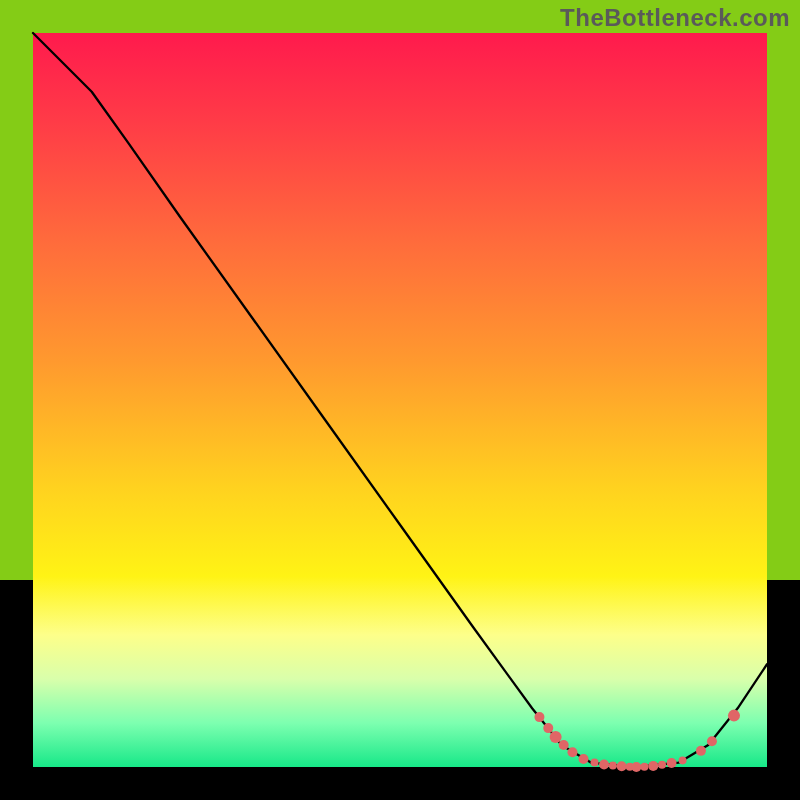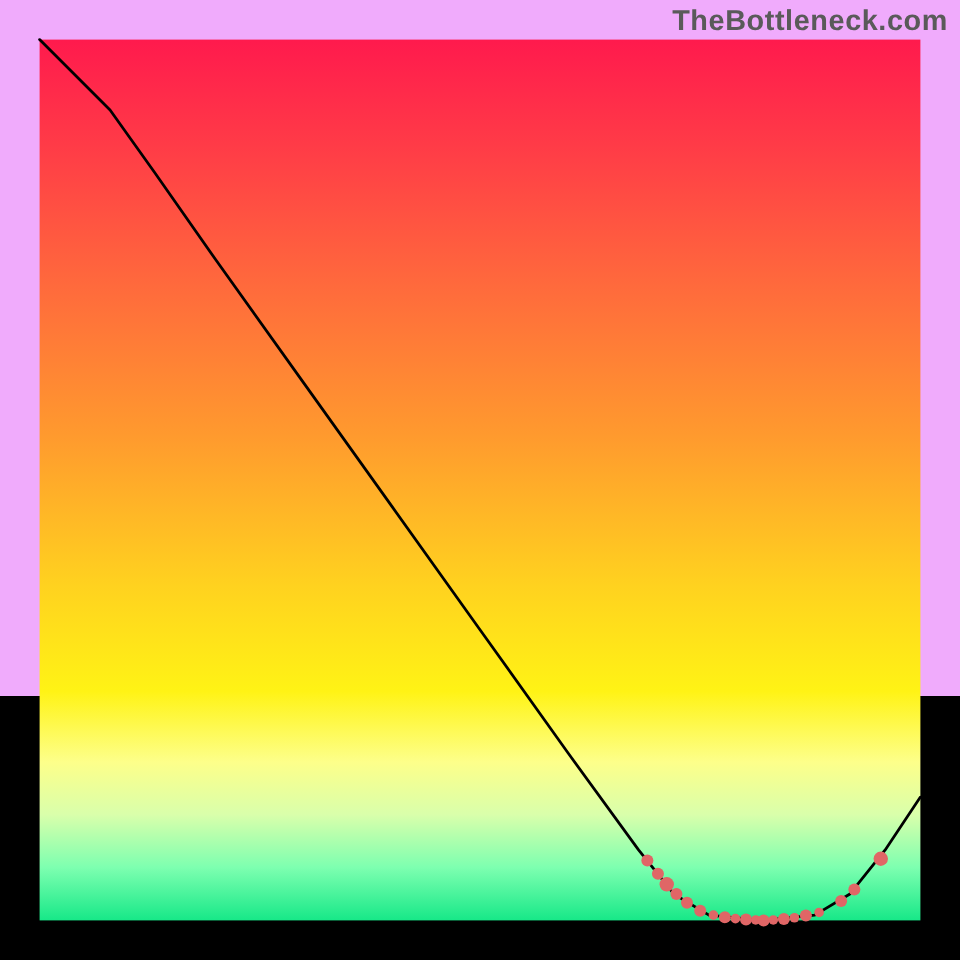--- a/index.html
+++ b/index.html
@@ -7,21 +7,21 @@
     padding: 0;
     width: 800px;
     height: 800px;
     background: #000;
     overflow: hidden;
   }
   .container {
     position: relative;
     width: 800px;
     height: 580px;
-    background: #f0abfc;
+    background: #84cc16;
   }
   .watermark {
     position: absolute;
     top: 4px;
     right: 10px;
     font-family: Arial, Helvetica, sans-serif;
     font-size: 24px;
     font-weight: bold;
     color: #5a5a5a;
     letter-spacing: 0.5px;

